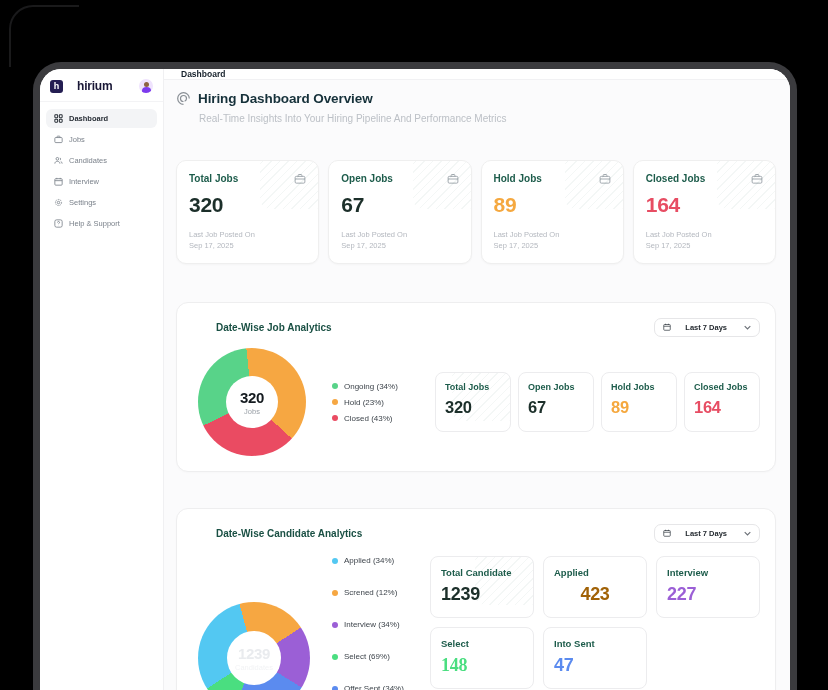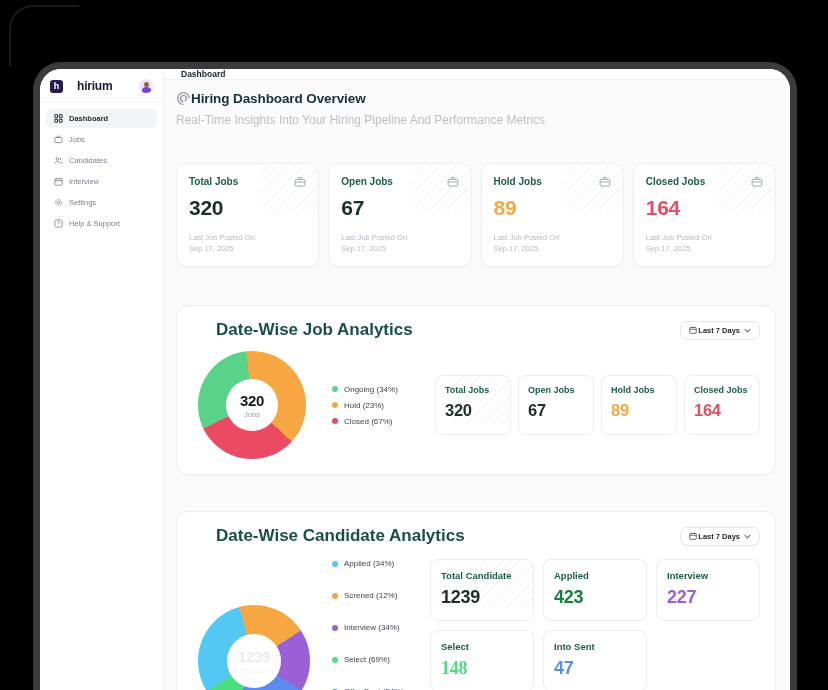--- a/index.html
+++ b/index.html
@@ -36,42 +36,42 @@
   .nav-item{ display:flex; align-items:center; gap:6px; padding:5px 8px; margin-bottom:2px;
     border-radius:6px; font-size:7.5px; color:#7b828b; cursor:pointer;}
   .nav-item svg{ flex-shrink:0; }
   .nav-item.active{ background:#f3f4f6; color:#272d35; font-weight:bold;}
   
   .main{ flex:1; display:flex; flex-direction:column; background:#fbfbfc; min-width:0;}
   .topbar{ height:29px; background:#fff; border-bottom:1px solid #f1f1f3;
     display:flex; align-items:center; padding-left:17px;}
   .topbar-title{ font-size:8.5px; font-weight:bold; color:#17222c;}
   .content{ flex:1; padding:11px 14px 0 12px;}
-  .ov-title-row{ display:flex; align-items:center; }
+  .ov-title-row{ display:flex; align-items:center; gap:7px;}
   .ov-title{ font-size:13.5px; font-weight:bold; color:#16313a; letter-spacing:-.1px;}
-  .ov-sub{ margin-top:7px; font-size:12px; color:#bcc0c6;}
+  .ov-sub{ margin-top:7px; font-size:10px; color:#bcc0c6;margin-left:23px;}
   
   .cards-row{ display:grid; grid-template-columns:repeat(4,1fr); gap:9px; margin-top:36px;}
   .stat-card{ position:relative; overflow:hidden; background:#fff; border:1px solid #efefef;
     border-radius:10px; padding:12px 12px 12px; height:104px; box-shadow:0 1px 2px rgba(20,40,30,.03);}
   .stat-card::before, .shine::before{ content:""; position:absolute; right:-6px; top:-6px; width:64px; height:54px;
     background:repeating-linear-gradient(135deg, rgba(29,92,75,.05) 0 1px, transparent 1px 6px); border-radius:10px;}
   .sc-head{ display:flex; align-items:flex-start; justify-content:space-between;}
   .sc-title{ font-size:10px; font-weight:bold; color:#1d5c4b;}
   .sc-value{ margin-top:8px; font-size:21px; font-weight:800; letter-spacing:-.3px;}
   .sc-note{ margin-top:13px; font-size:7.5px; line-height:1.4; color:#b4b8bf;}
   .c-dark{ color:#1c2f2a;} .c-orange{ color:#f5a83f;} .c-pink{ color:#e74d63;}
-  .c-cyan{ color:#15803d;} .c-purple{ color:#9b5fd6;} .c-green{ color:#4ade80;font-family:Liberation Serif, serif;} .c-blue{ color:#5b8bef;}
+  .c-cyan{ color:#a16207;text-align:center;} .c-purple{ color:#9b5fd6;} .c-green{ color:#4ade80;font-family:Liberation Serif, serif;} .c-blue{ color:#5b8bef;}
   
   .panel{ margin-top:38px; background:#fff; border:1px solid #eeeeef; border-radius:12px;
     padding:13px 15px; box-shadow:0 1px 2px rgba(20,40,30,.02);}
   .panel.second{ margin-top:36px; height:300px;}
   .panel-head{ display:flex; align-items:center; justify-content:space-between; height:22px;}
-  .panel-title{ font-size:17px; font-weight:bold; color:#1a5044;padding-left:24px;}
-  .range-btn{ display:flex; align-items:center; gap:1px; border:1px solid #e6e6e8; border-radius:7px;
+  .panel-title{ font-size:10px; font-weight:bold; color:#1a5044;padding-left:24px;}
+  .range-btn{ display:flex; align-items:center; gap:14px; border:1px solid #e6e6e8; border-radius:7px;
     background:#fff; padding:4px 8px; font-size:7.5px; color:#22282e; font-weight:bold; cursor:pointer;
     font-family:"Liberation Sans", sans-serif;}
   .range-btn .chev{ color:#6b7077; margin-left:3px;}
   .panel-body{ display:flex; align-items:center; margin-top:8px; height:112px;}
   .panel-body.cand{ align-items:flex-start; height:auto; margin-top:12px;}
   
   .donut{ position:relative; width:108px; height:108px; border-radius:50%; margin-left:6px; flex-shrink:0;}
   .donut.jobs{ background:conic-gradient(from -6deg, #f6a742 0 38.5%, #ea4b62 38.5% 69.5%, #58d389 69.5% 100%);}
   .donut.cand{ width:112px; height:112px; margin-top:46px;
     background:conic-gradient(from -15deg, #f6a742 0 20%, #9b5fd6 20% 38%, #5b8bef 38% 60%, #4ade80 60% 70%, #53c8f2 70% 100%);}
@@ -255,21 +255,21 @@
             <div class="legend-item">
                 <span class="dot dot-green"></span>
                 <span>Ongoing (34%)</span>
               </div>
             <div class="legend-item">
                 <span class="dot dot-orange"></span>
                 <span>Hold (23%)</span>
               </div>
             <div class="legend-item">
                 <span class="dot dot-pink"></span>
-                <span>Closed (67%)</span>
+                <span>Closed (43%)</span>
               </div>
           </div>
           <div class="mini-cards">
             <div class="mini-card shine">
               <div class="mc-title">Total Jobs</div>
               <div class="mc-value c-dark">320</div>
             </div>
             <div class="mini-card">
               <div class="mc-title">Open Jobs</div>
               <div class="mc-value c-dark">67</div>

